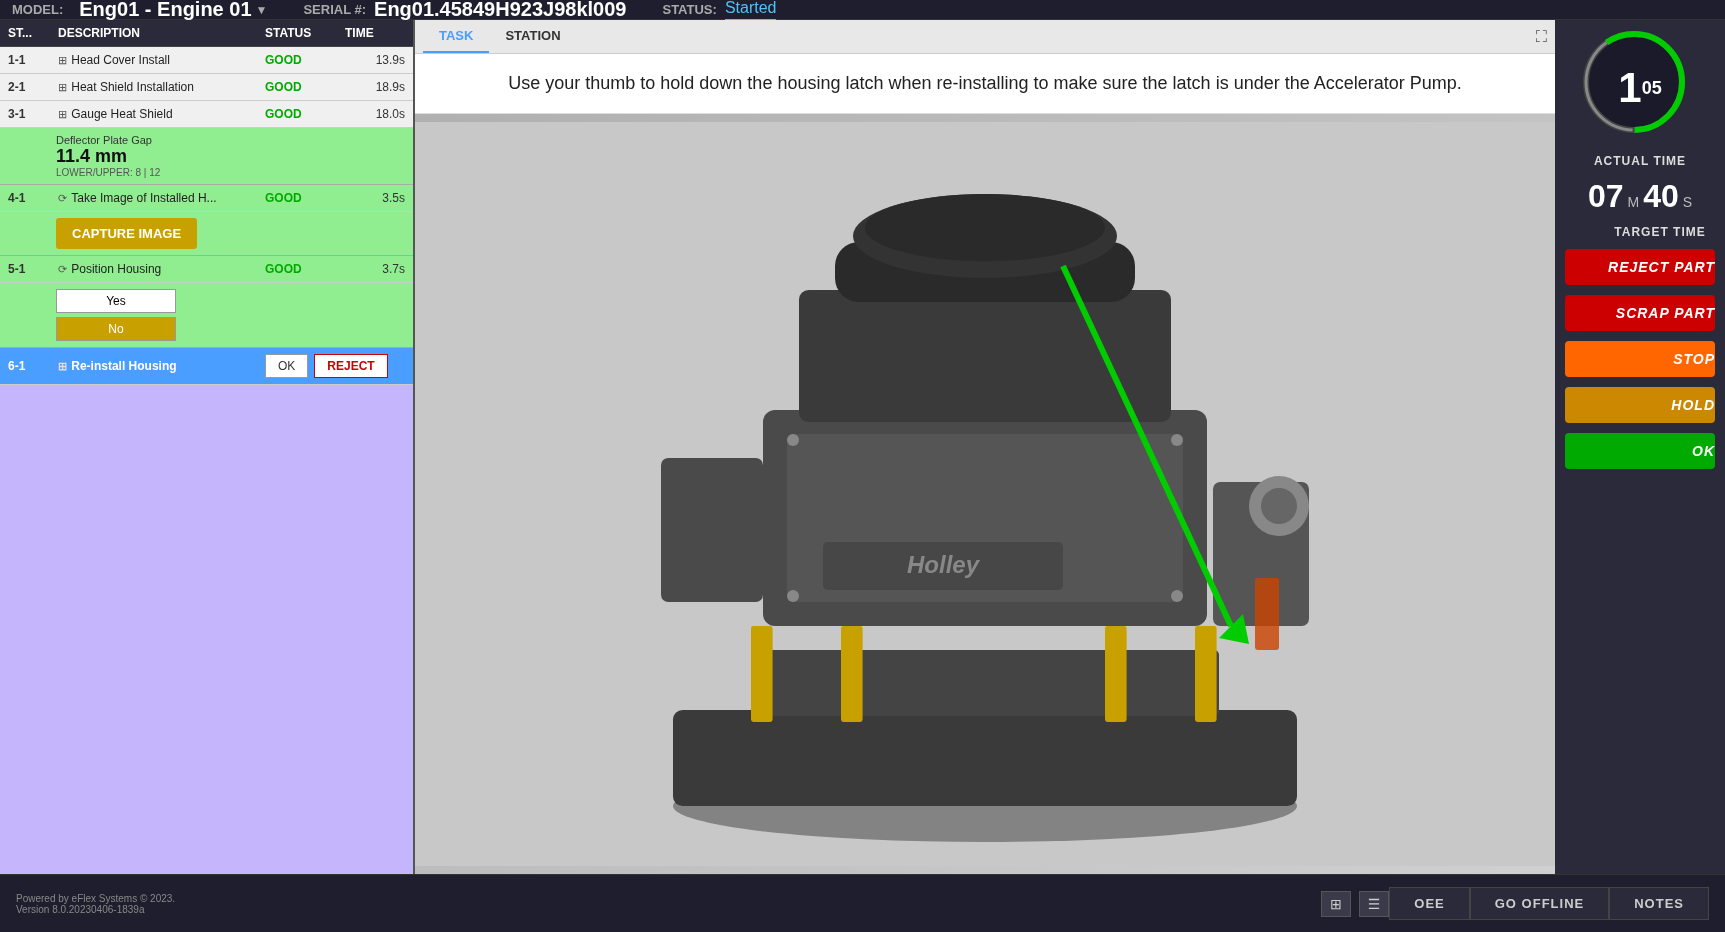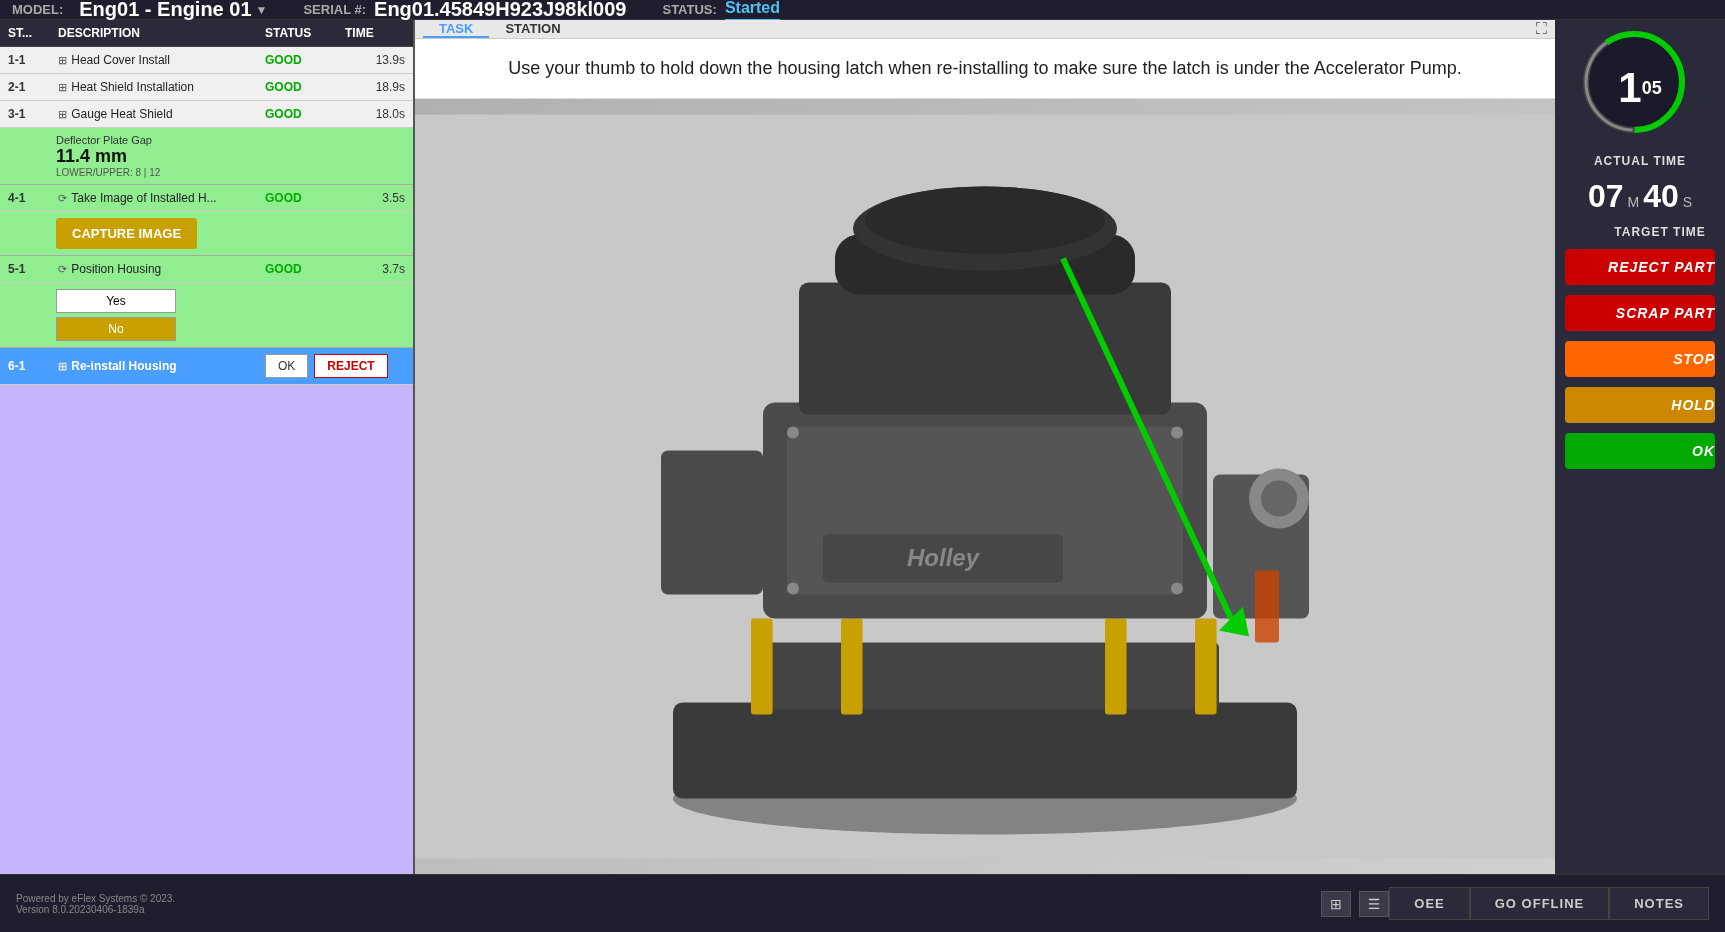--- a/index.html
+++ b/index.html
@@ -50,21 +50,21 @@
     }
     .status-section {
       display: flex;
       align-items: center;
       gap: 8px;
       margin-left: 20px;
     }
     .status-value {
       color: #4fc3f7;
       font-size: 16px;
-      font-weight: bold;
+      font-weight: normal;
       border-bottom: 2px solid #4fc3f7;
       padding-bottom: 2px;
     }
 
     
     .main-layout {
       display: flex;
       height: calc(932px - 36px - 42px);
     }
 
@@ -242,21 +242,21 @@
     }
 
     .task-tabs {
       display: flex;
       background: #e8e8e8;
       border-bottom: 1px solid #ccc;
       align-items: center;
       padding: 0 8px;
     }
     .task-tab {
-      padding: 0 16px;
+      padding: 8px 16px;
       font-size: 13px;
       font-weight: bold;
       color: #333;
       cursor: pointer;
       border-bottom: 2px solid transparent;
     }
     .task-tab.active {
       border-bottom: 2px solid #4a9eff;
       color: #4a9eff;
     }

